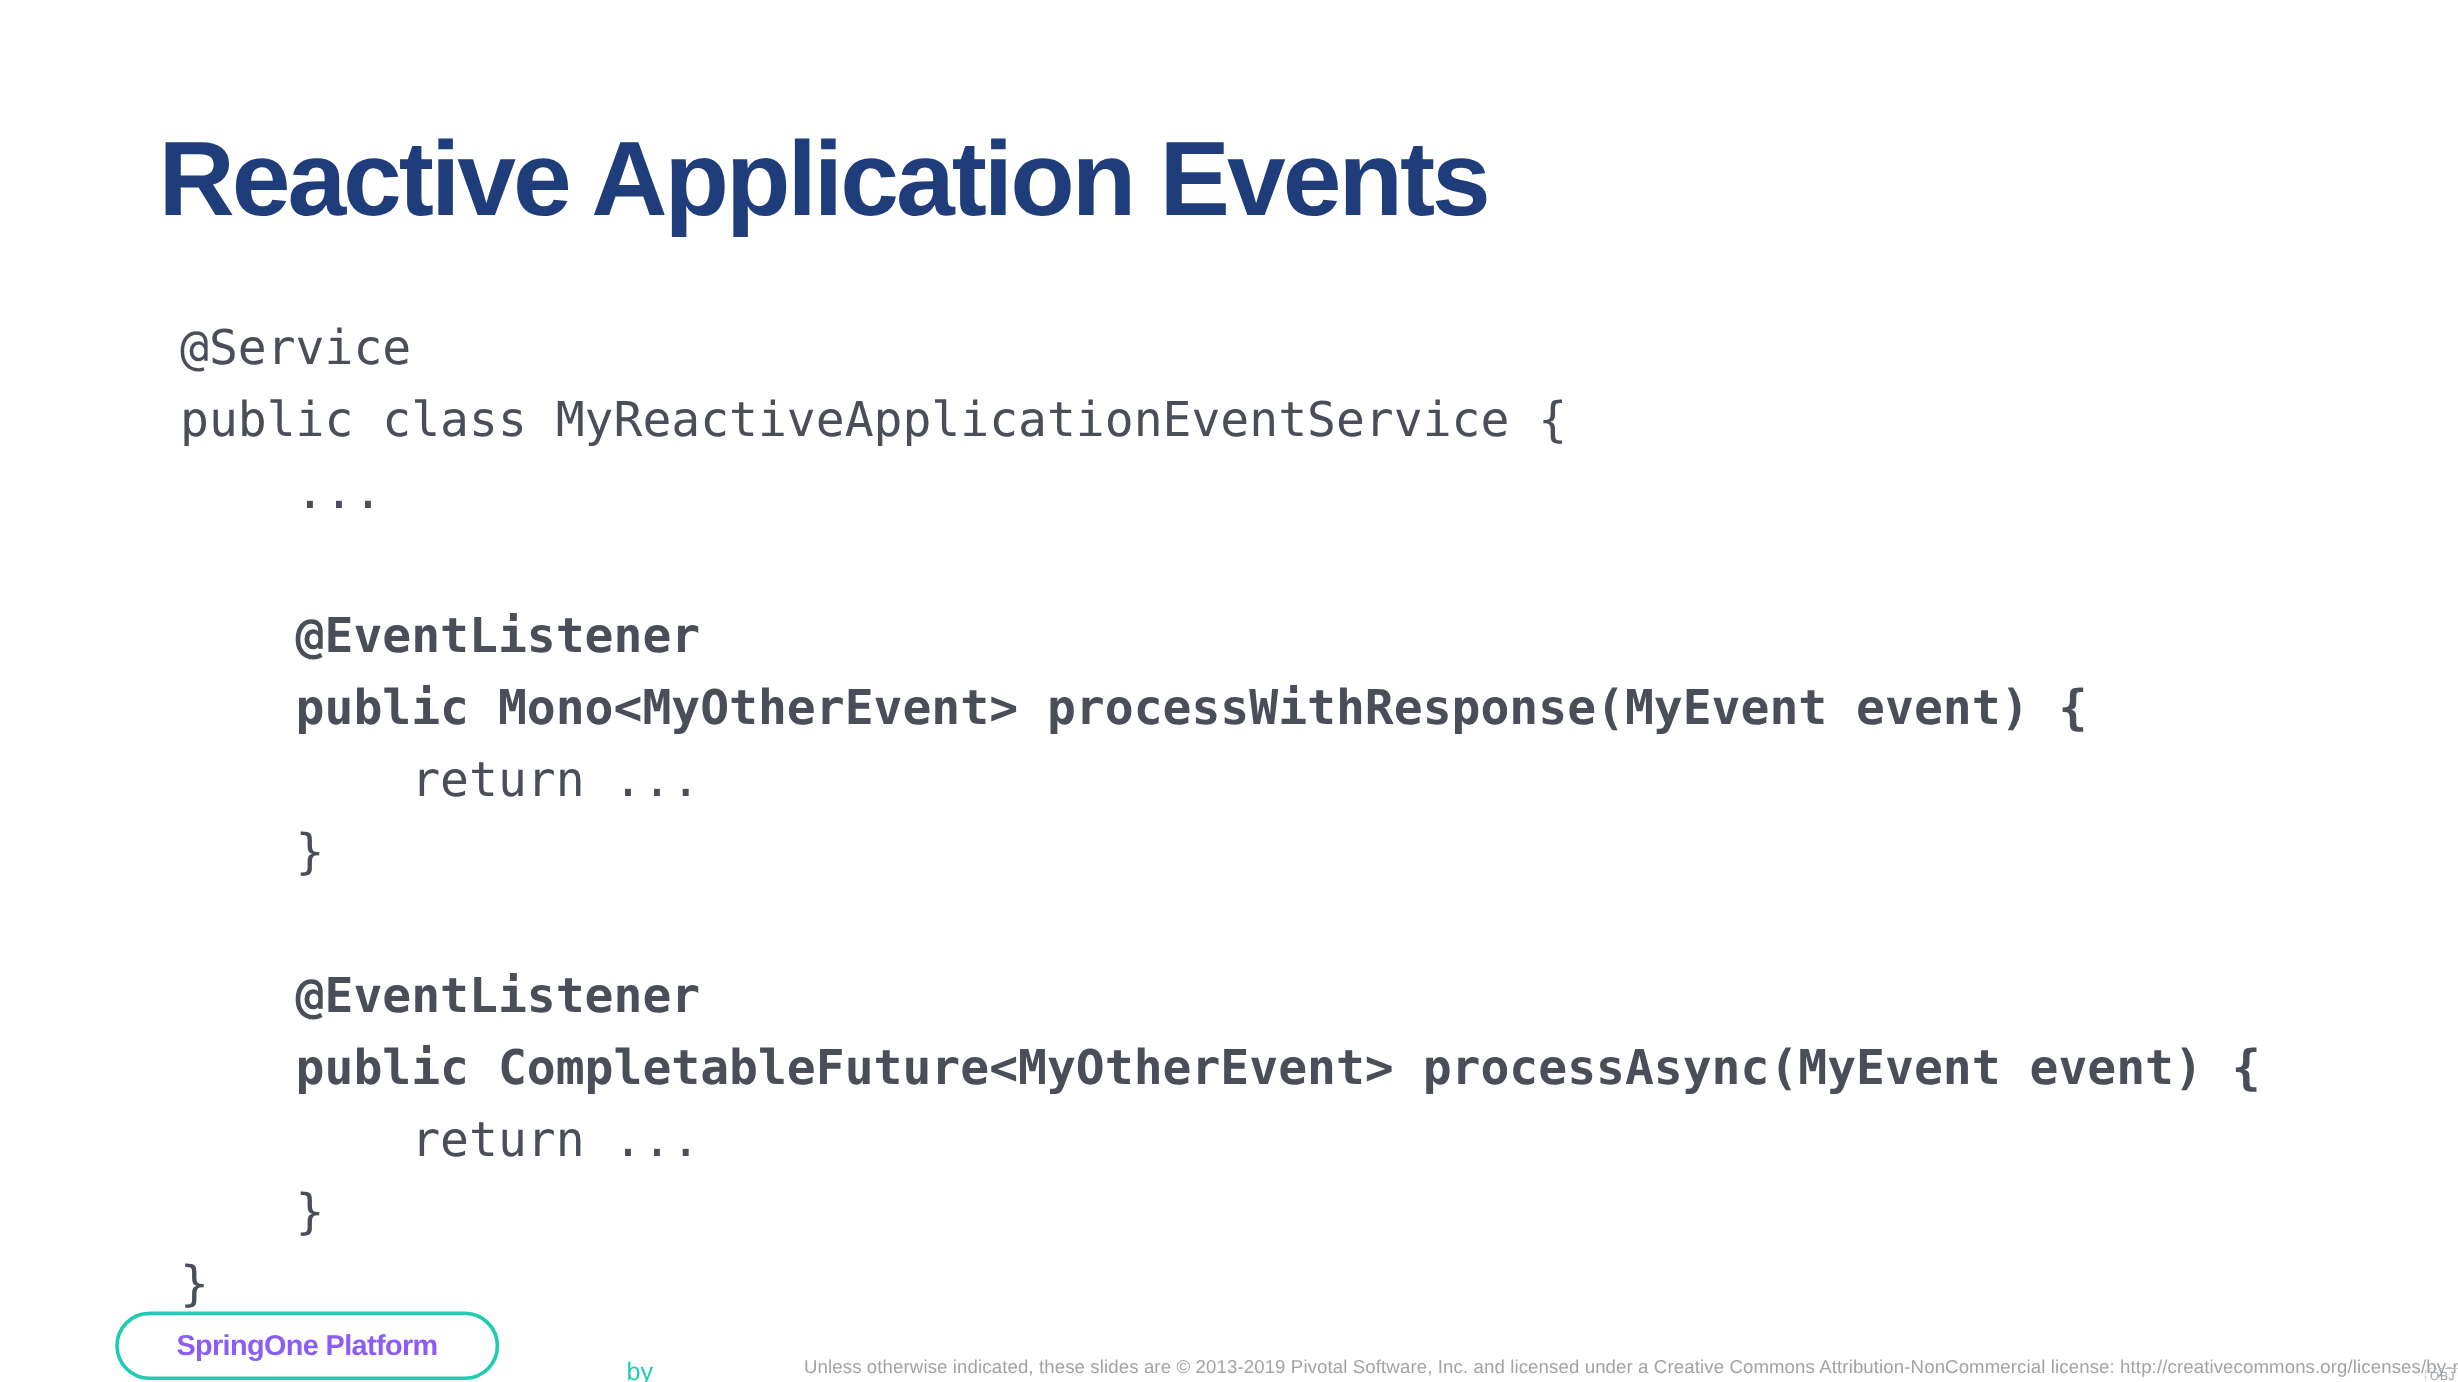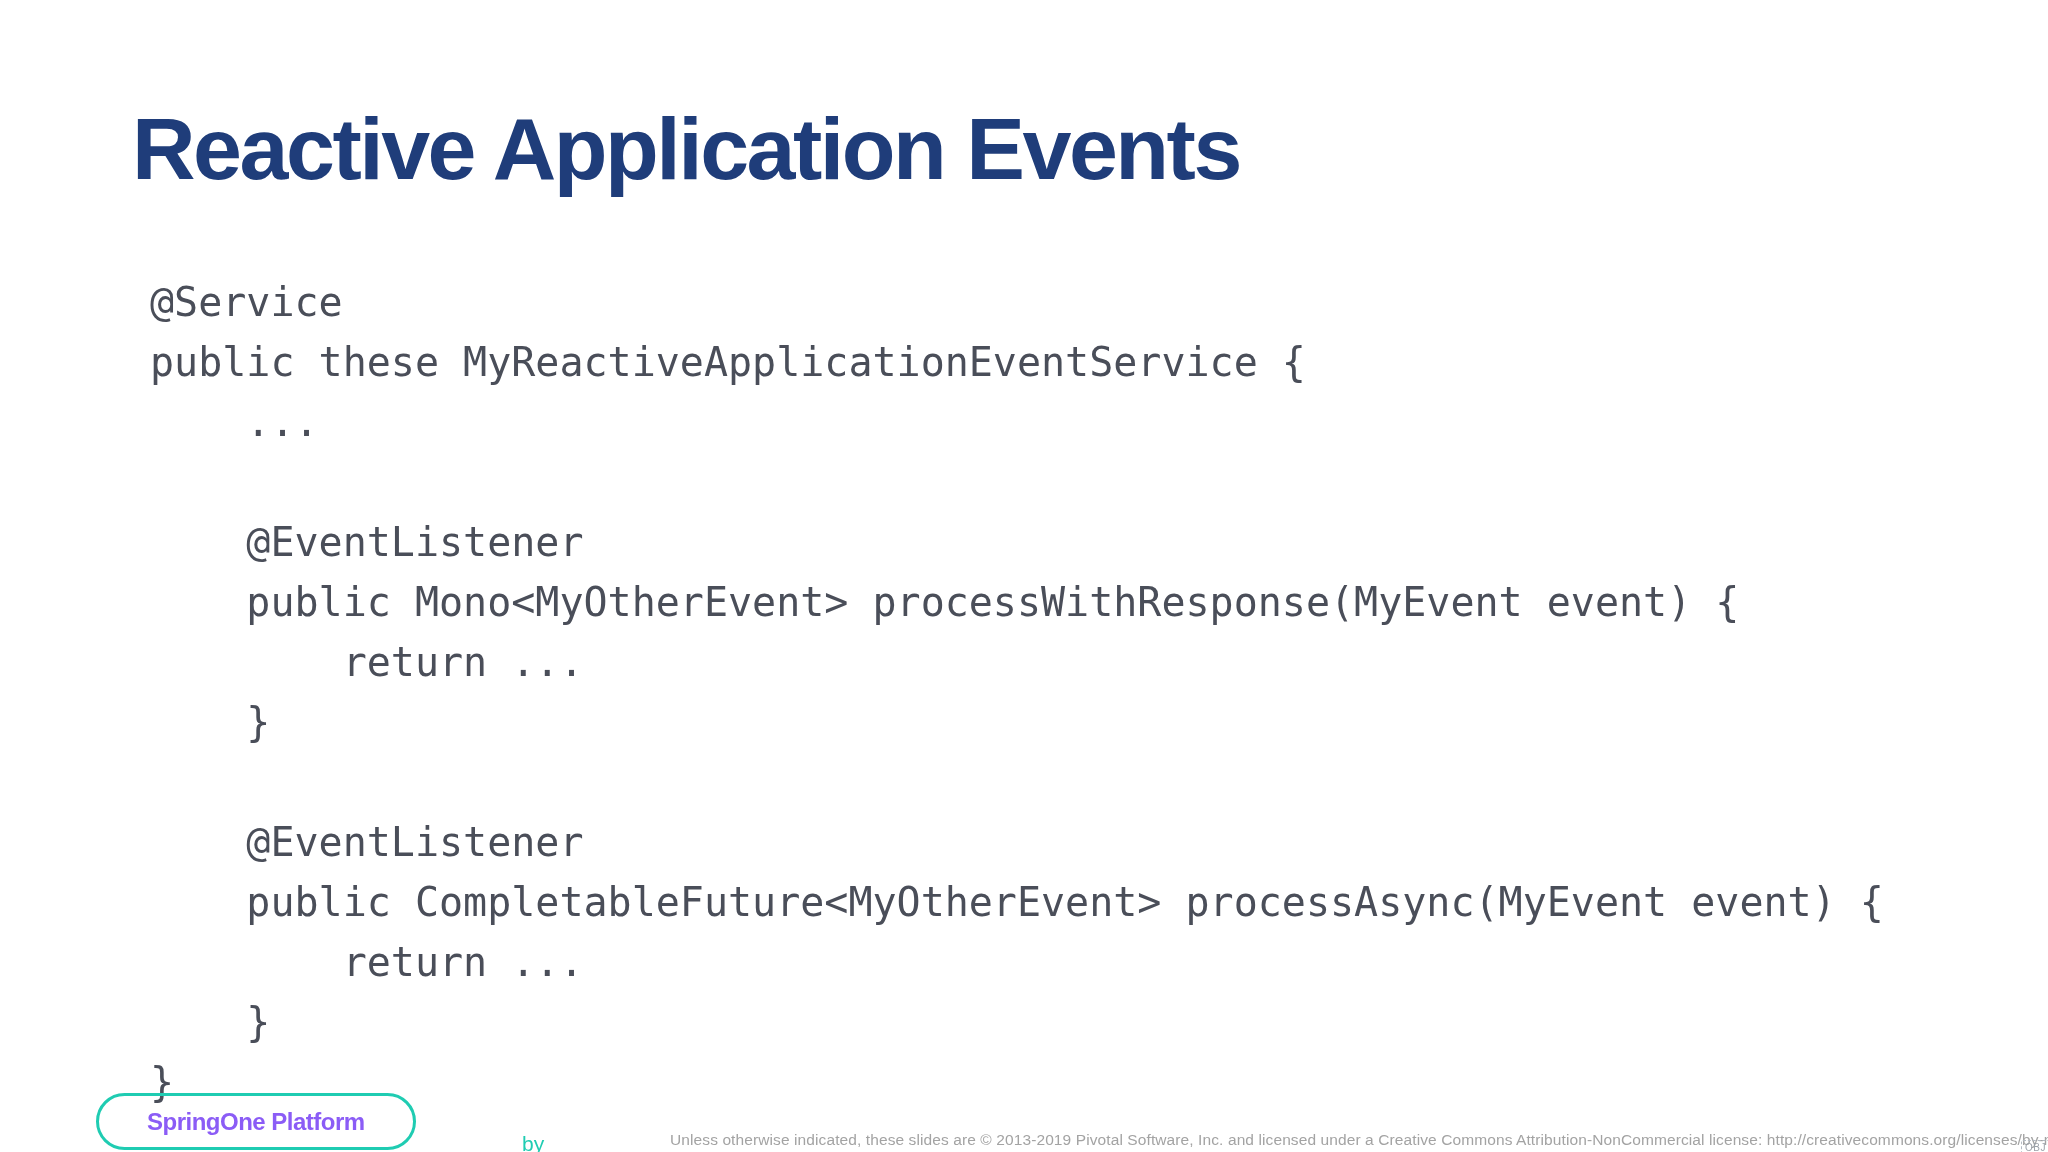--- a/index.html
+++ b/index.html
@@ -22,31 +22,31 @@
     font-size:88px;
     font-weight:bold;
     letter-spacing:-2.5px;
     color:#1f3d7a;
     line-height:1.15;
   }
 
   
   .code {
     position:absolute;
-    left:86px; top:208px;
+    left:86px; top:196px;
     font-family:"DejaVu Sans Mono", monospace;
     font-size:40px;
     color:#4a4e59;
   }
   .code-line {
     white-space:pre;
     height:60px;
     line-height:60px;
   }
-  .code-line.bold { font-weight:normal; }
+  .code-line.bold { font-weight:bold; }
 
   
   .pill-logo {
     position:absolute;
     left:64px; top:1061px;
     height:57px;
     border:3px solid #1fccb2;
     border-radius:32px;
     display:flex; align-items:center;
     padding:0 32px;
@@ -108,21 +108,21 @@
 </style>
 </head>
 <body>
 
 <div class="slide">
 
   <h1 class="title">Reactive Application Events</h1>
 
   <div class="code">
       <div class="code-line">@Service</div>
-      <div class="code-line">public these MyReactiveApplicationEventService {</div>
+      <div class="code-line">public class MyReactiveApplicationEventService {</div>
       <div class="code-line">    ...</div>
       <div class="code-line">&nbsp;</div>
       <div class="code-line bold">    @EventListener</div>
       <div class="code-line bold">    public Mono&lt;MyOtherEvent&gt; processWithResponse(MyEvent event) {</div>
       <div class="code-line">        return ...</div>
       <div class="code-line">    }</div>
       <div class="code-line">&nbsp;</div>
       <div class="code-line bold">    @EventListener</div>
       <div class="code-line bold">    public CompletableFuture&lt;MyOtherEvent&gt; processAsync(MyEvent event) {</div>
       <div class="code-line">        return ...</div>

